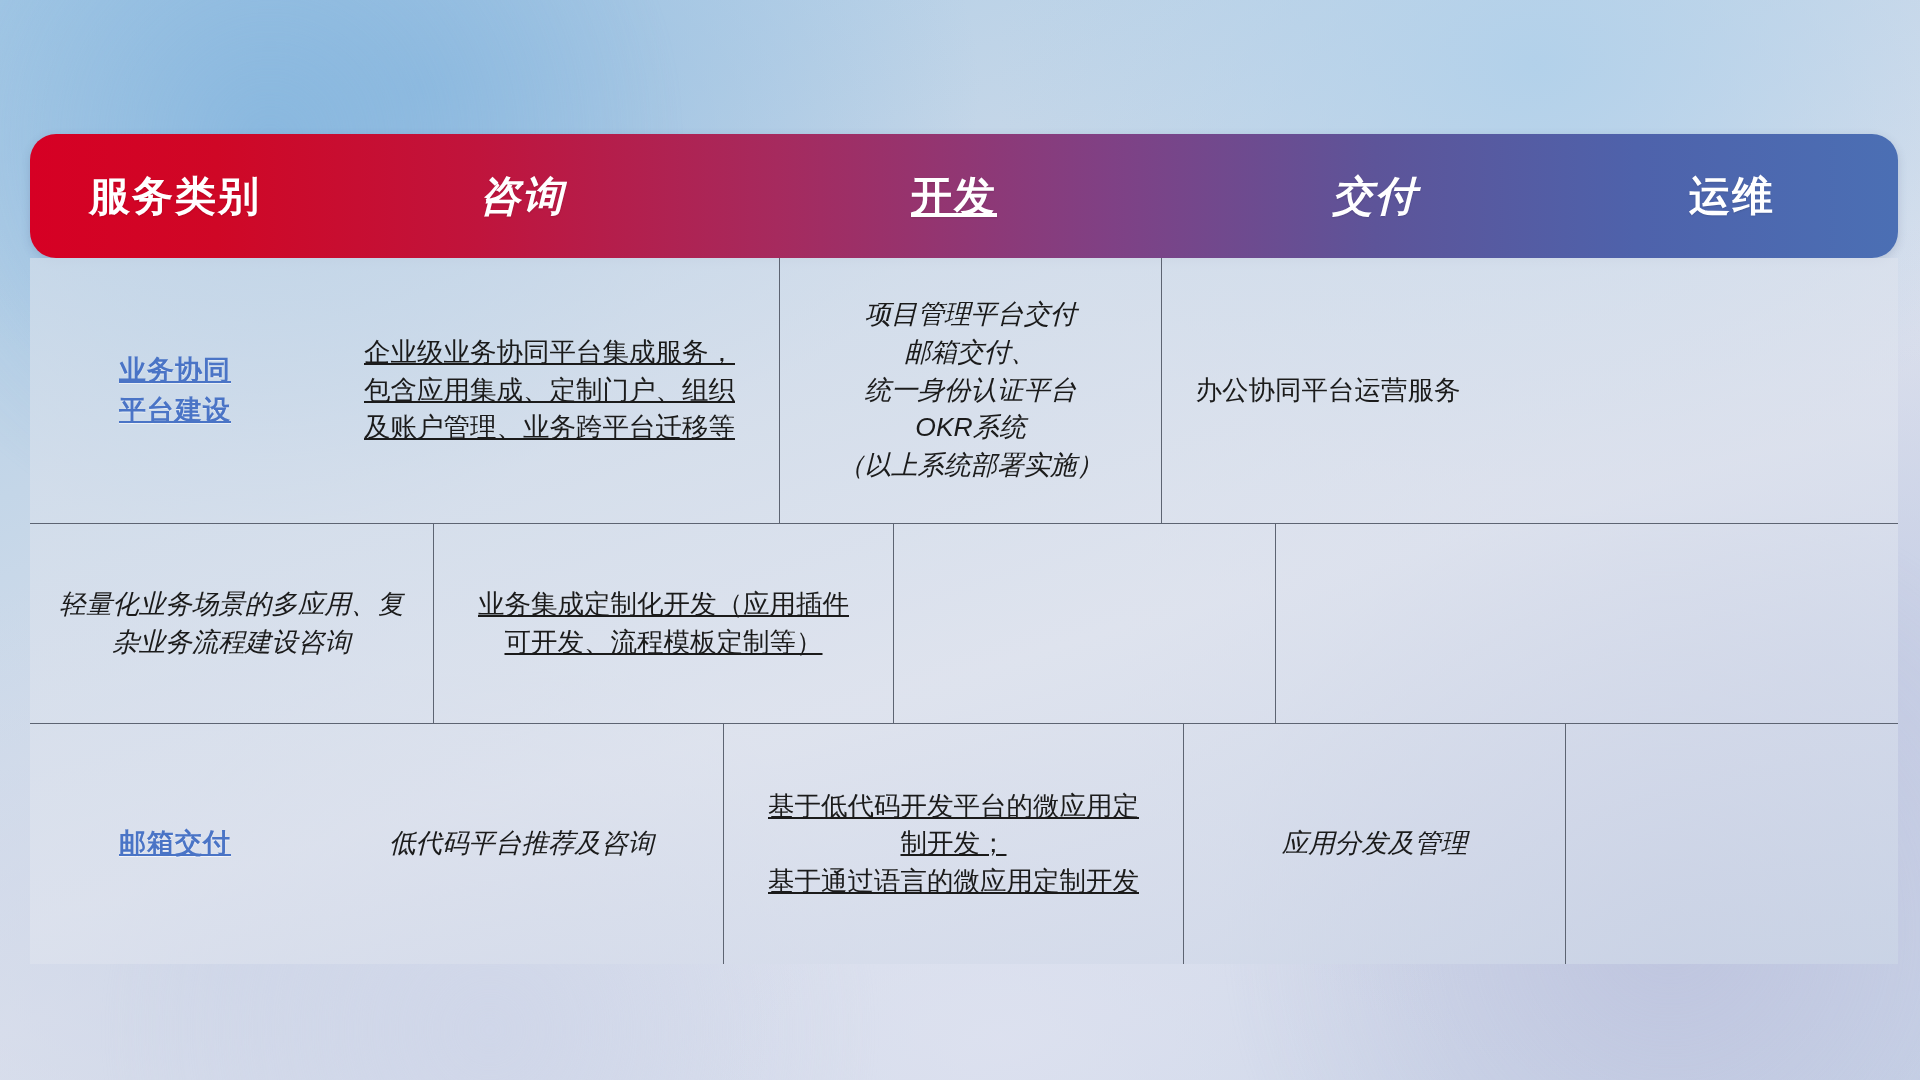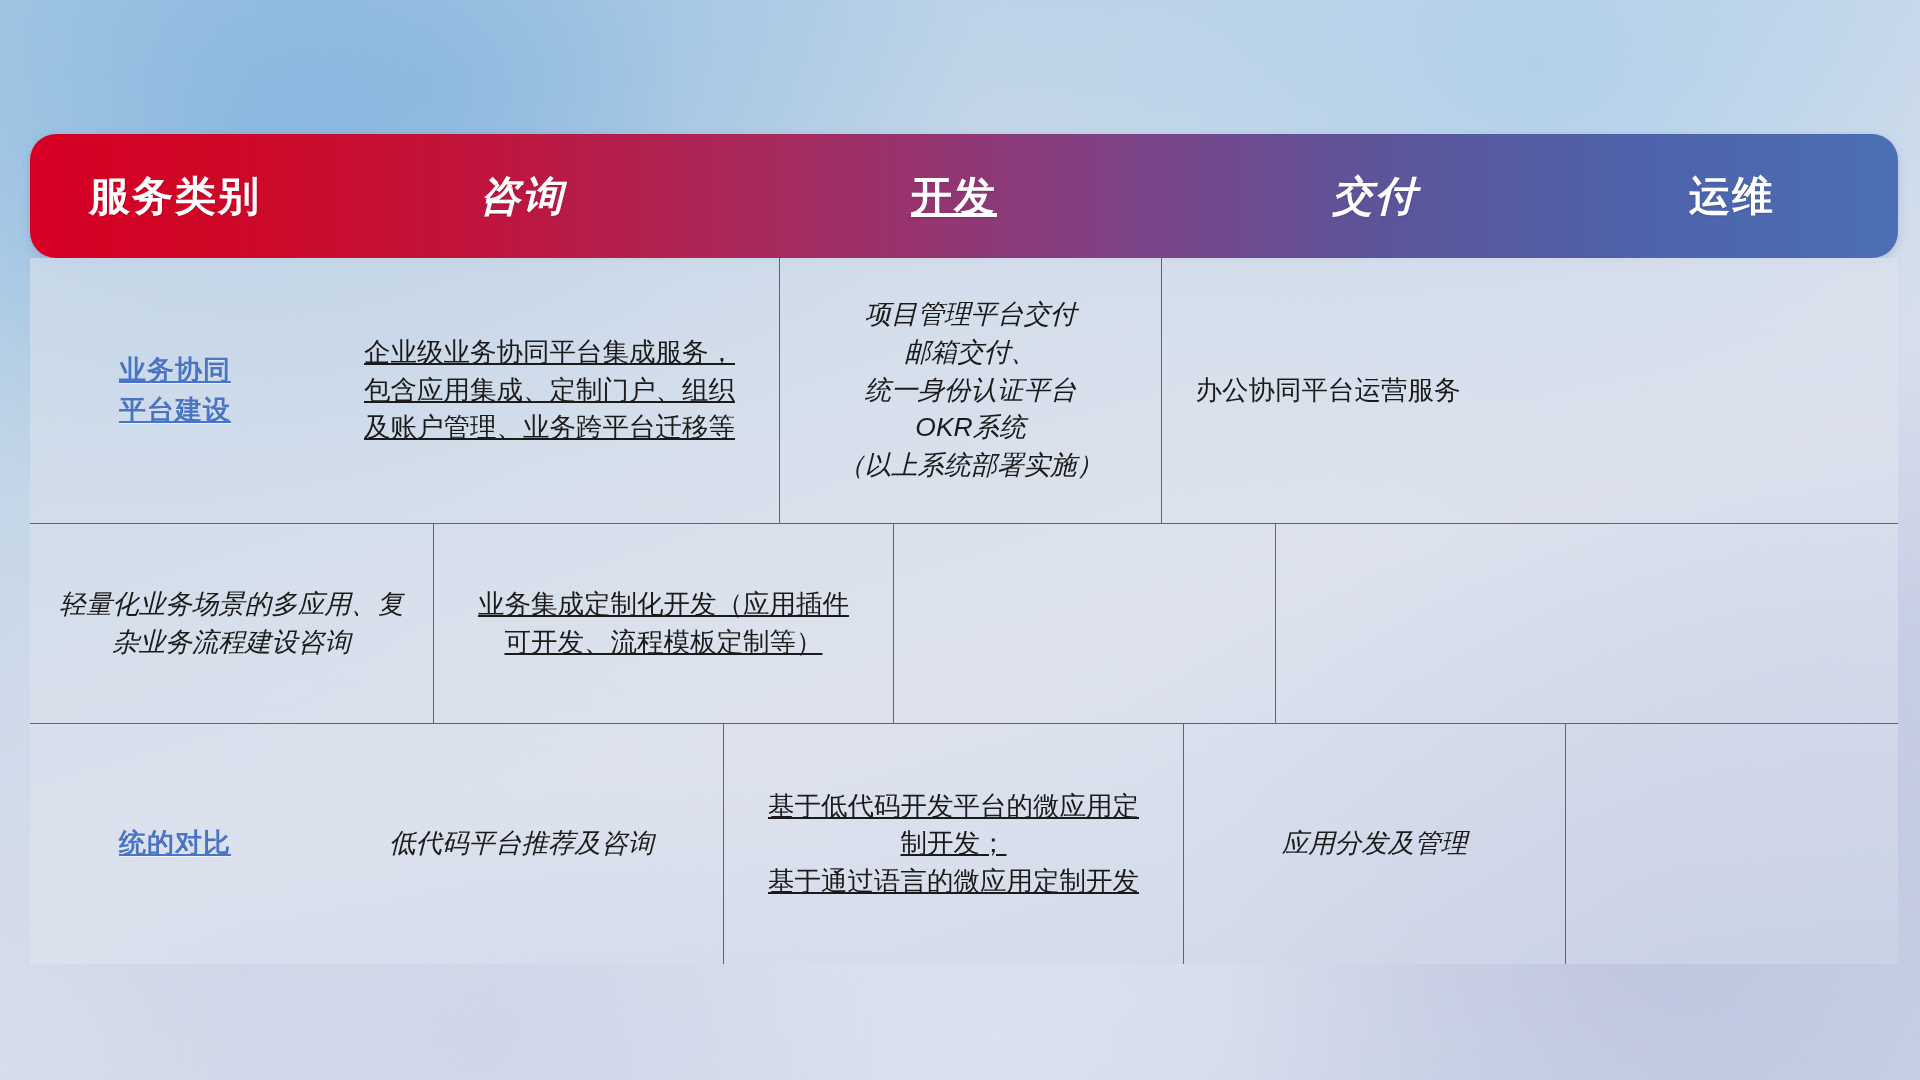--- a/index.html
+++ b/index.html
@@ -174,21 +174,21 @@
     <div class="brow row-h1">
       <div class="bcell      col-1">轻量化业务场景的多应用、复
 杂业务流程建设咨询</div>
       <div class="bcell      col-2">业务集成定制化开发（应用插件
 可开发、流程模板定制等）</div>
       <div class="bcell      col-3"></div>
       <div class="bcell last col-4"></div>
     </div>
 
     <div class="brow row-h2">
-      <div class="bcell cat  col-0">统的对比</div>
+      <div class="bcell cat  col-0">邮箱交付</div>
       <div class="bcell      col-1">低代码平台推荐及咨询</div>
       <div class="bcell      col-2">基于低代码开发平台的微应用定
 制开发；
 基于通过语言的微应用定制开发</div>
       <div class="bcell      col-3">应用分发及管理</div>
       <div class="bcell last col-4"></div>
     </div>
 
   </div>
 </div>

